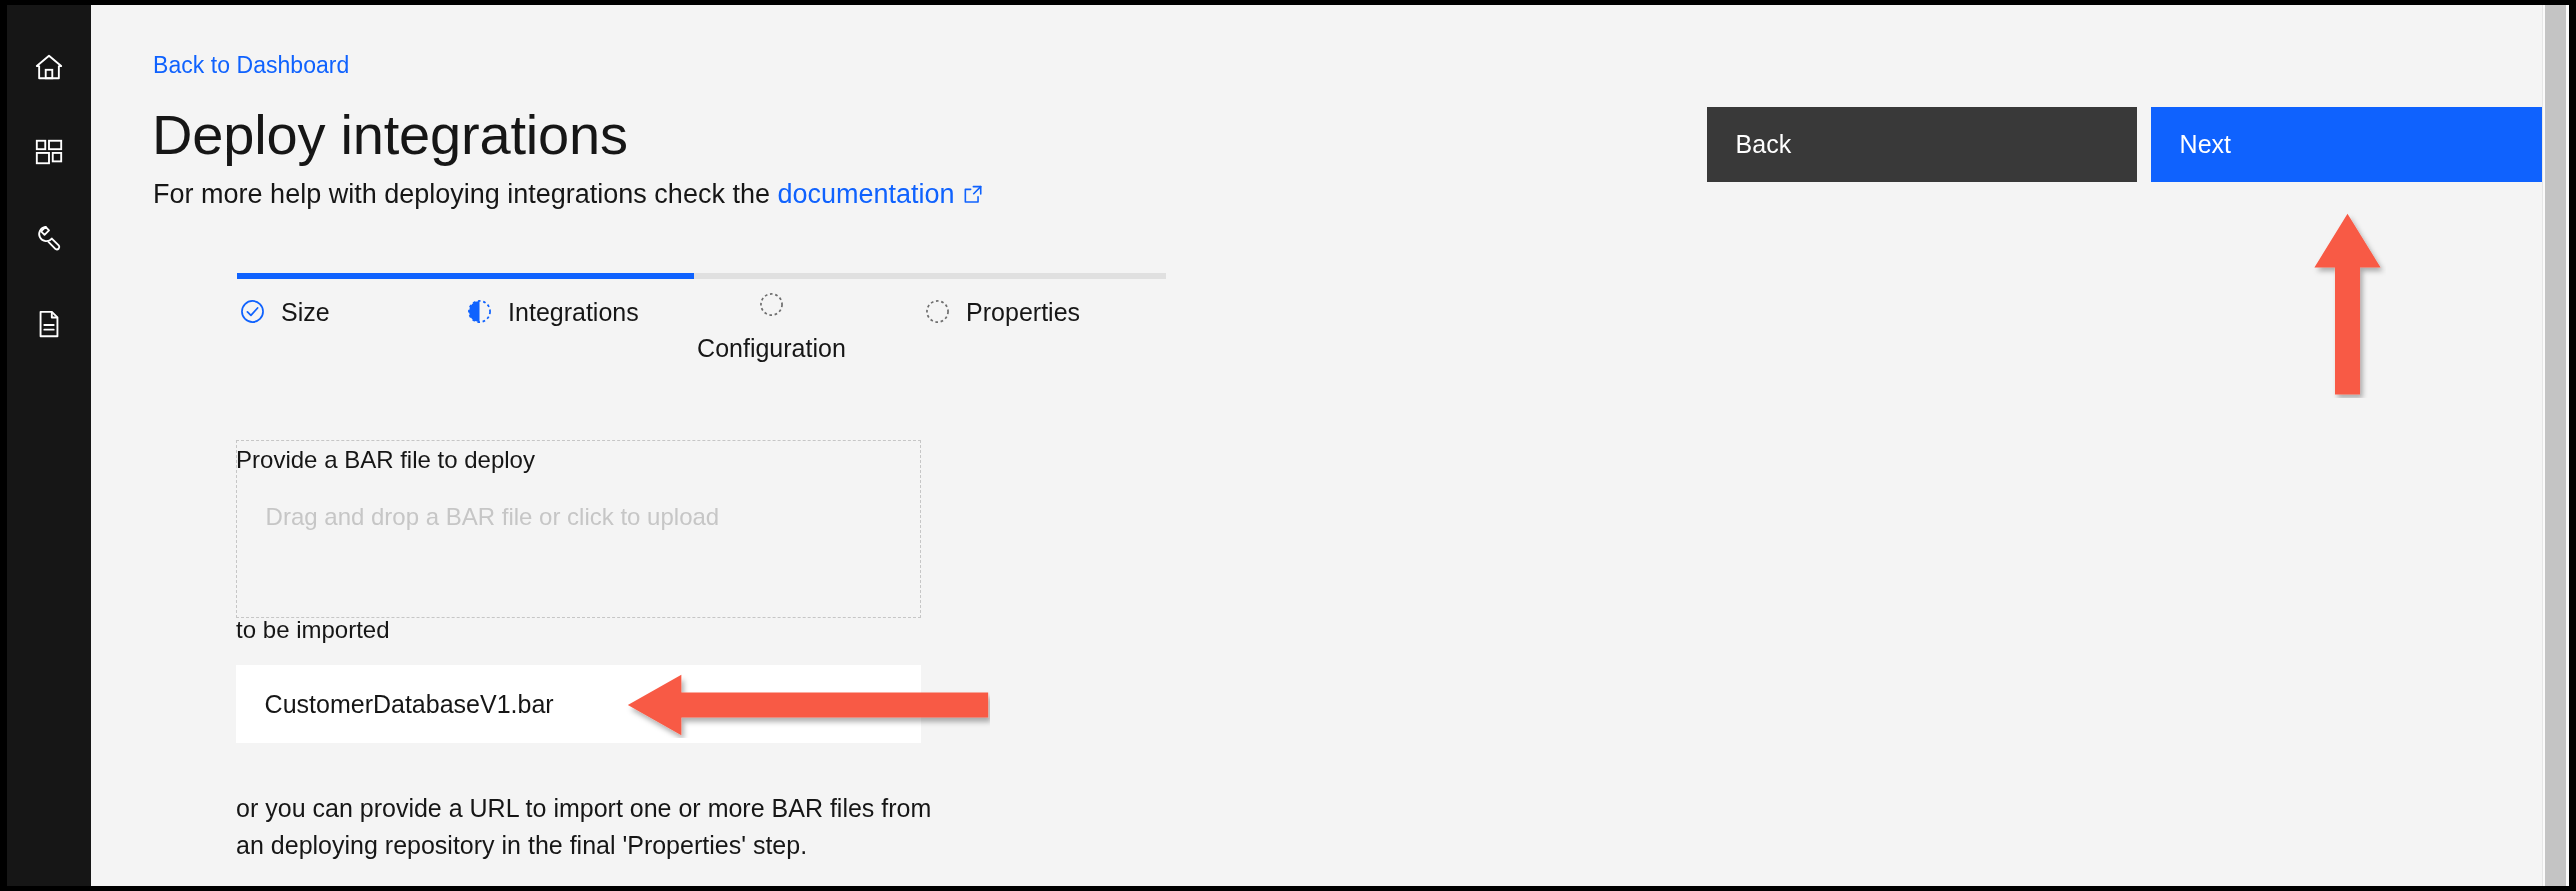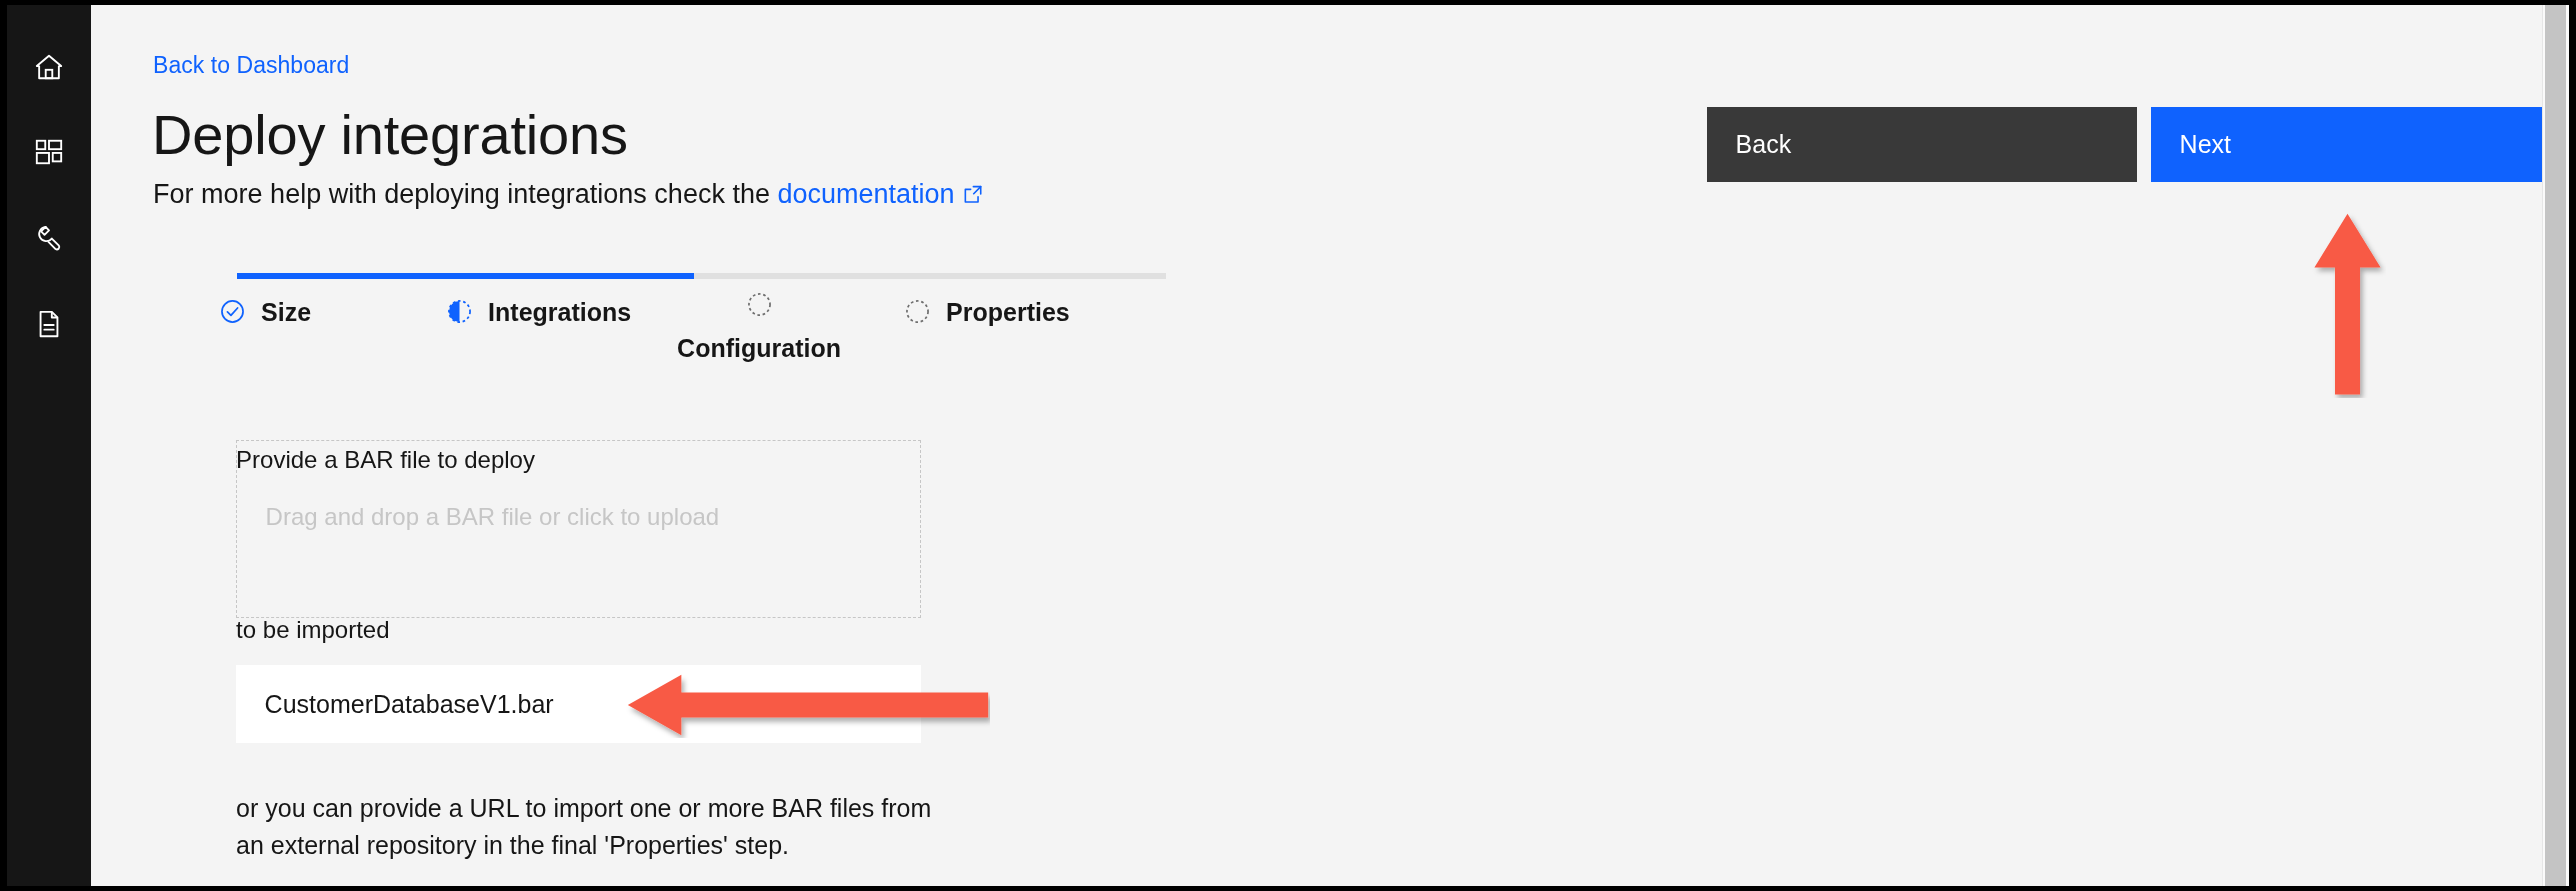--- a/index.html
+++ b/index.html
@@ -117,25 +117,24 @@
     position: absolute;
     left: 146px;
     top: 268px;
     width: 457px;
     height: 5.4px;
     background: #0f62fe;
   }
 
   .steps {
     position: absolute;
-    left: 129px;
+    left: 149px;
     top: 287px;
     width: 981px;
     height: 45px;
-    font-weight: bold;
   }
   .step {
     position: absolute;
     top: 0;
     display: flex;
     align-items: center;
     gap: 16px;
     cursor: pointer;
     height: 39px;
   }
@@ -407,21 +406,21 @@
 
       <div class="file-chip">
         <span class="file-name">CustomerDatabaseV1.bar</span>
         <span class="file-close">
           <svg width="27" height="27" viewBox="0 0 32 32" fill="none">
             <path d="M8 8 L24 24 M24 8 L8 24" stroke="#161616" stroke-width="2" stroke-linecap="round"></path>
           </svg>
         </span>
       </div>
 
-      <div class="helper-text">or you can provide a URL to import one or more BAR files from an external repository in the final 'Properties' step.</div>
+      <div class="helper-text">or you can provide a URL to import one or more BAR files from an deploying repository in the final 'Properties' step.</div>
 
       <button class="btn btn-back">Back</button>
 
       <button class="btn btn-next">Next</button>
 
       <div class="arrow-up">
         <svg width="77" height="186" viewBox="0 0 86 208">
           <defs>
             <filter id="sh1" x="-40%" y="-40%" width="190%" height="190%">
               <feDropShadow dx="3" dy="4" stdDeviation="3.2" flood-color="#000000" flood-opacity="0.30"></feDropShadow>

